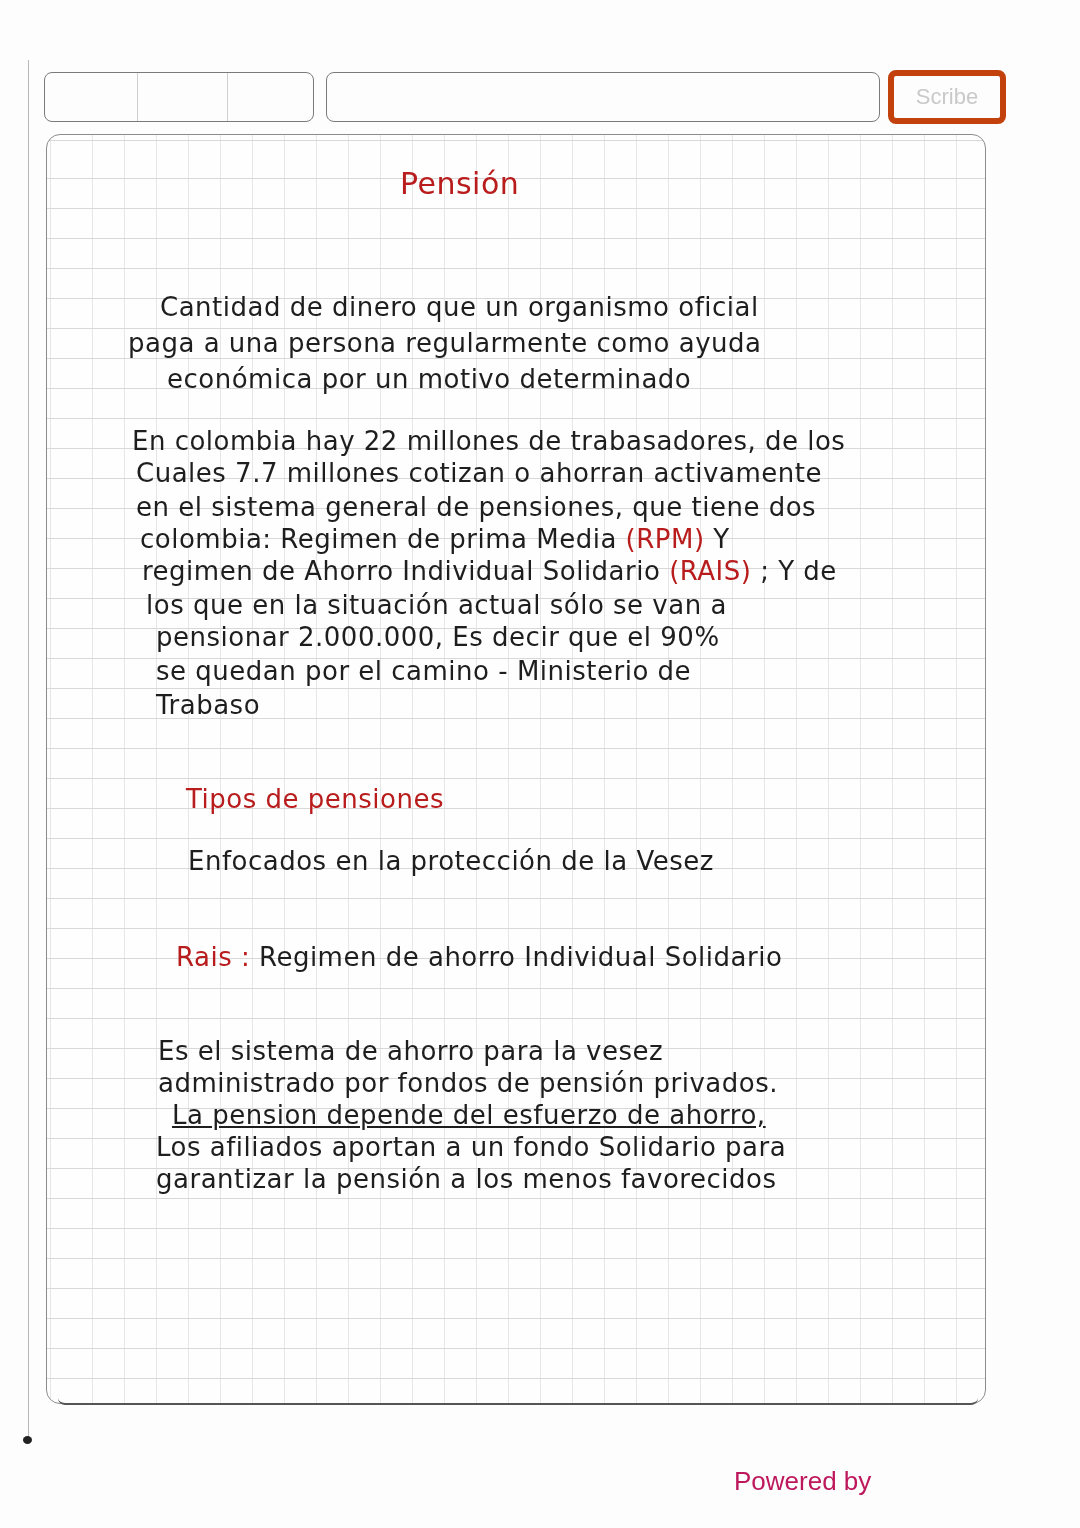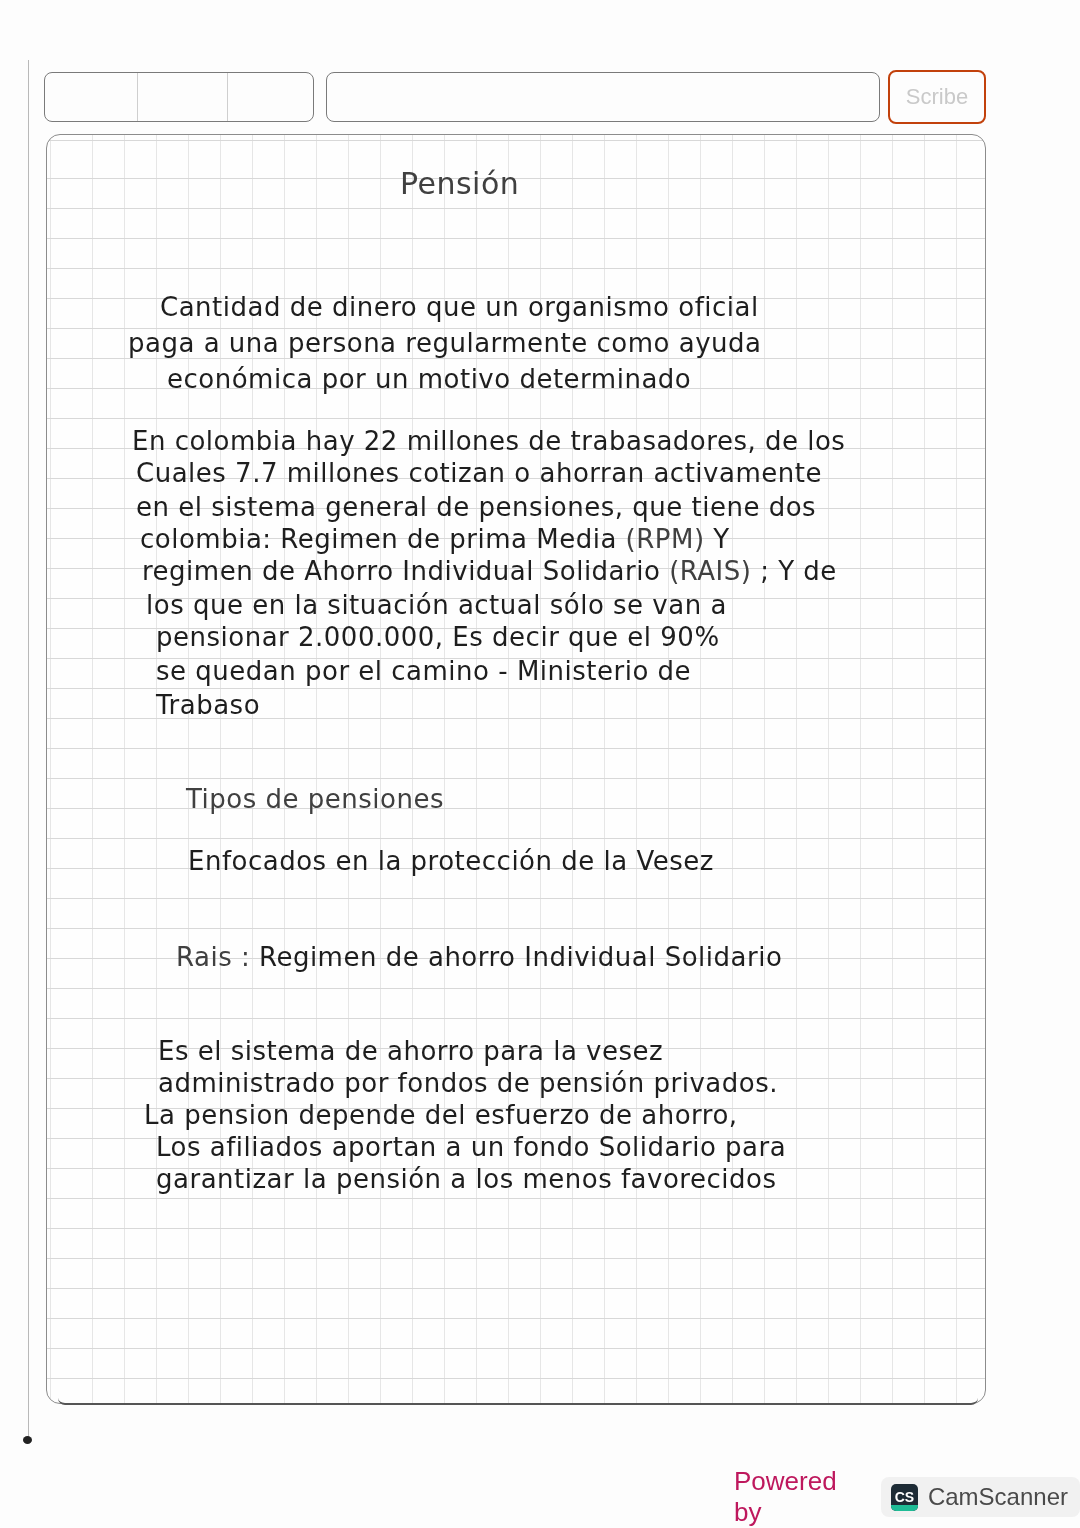--- a/index.html
+++ b/index.html
@@ -17,43 +17,43 @@
     background: #222; border-radius: 50%;
   }
   .header-box {
     position: absolute; top: 72px; height: 50px;
     border: 1.5px solid #7a7a7a; border-radius: 8px; box-sizing: border-box;
   }
   .hb1 { left: 44px; width: 270px; }
   .hb1 .div { position: absolute; top: 0; bottom: 0; width: 1px; background: #cfcfcf; }
   .hb2 { left: 326px; width: 554px; }
   .brand {
-    position: absolute; left: 888px; top: 70px; width: 98px; height: 54px;
-    border: 2px solid #c2410c; border-radius: 8px; box-sizing: border-box;
+    position: absolute; left: 888px; top: 70px; width: 118px; height: 54px;
+    border: 6px solid #c2410c; border-radius: 8px; box-sizing: border-box;
     color: #c9c9c9; font-family: "Liberation Sans", sans-serif; font-size: 22px;
     display: flex; align-items: center; justify-content: center;
   }
   .page {
     position: absolute; left: 46px; top: 134px; width: 940px; height: 1270px;
     border: 1.5px solid #8c8c8c; border-radius: 14px; box-sizing: border-box;
     background-color: #fefefe;
     background-image:
       repeating-linear-gradient(to bottom, transparent 0, transparent 29px, #d8d8d8 29px, #d8d8d8 30px),
       repeating-linear-gradient(to right, transparent 0, transparent 31px, #e6e6e6 31px, #e6e6e6 32px);
     background-position: 0 14px, 14px 0;
   }
   .page-bottom-shadow {
     position: absolute; left: 58px; top: 1398px; width: 920px; height: 5px;
     border-bottom: 2px solid #555; border-radius: 0 0 12px 12px;
   }
   .hw {
     position: absolute; white-space: nowrap; color: #1e1e1e;
     font-family: "DejaVu Sans", sans-serif; font-size: 26px; letter-spacing: 0.5px;
   }
-  .pink { color: #404040; }
+  .pink { color: #b91c1c; }
   .title { font-size: 30px; }
   .footer {
     position: absolute; left: 734px; top: 1466px; display: flex; align-items: center; gap: 12px;
     font-family: "Liberation Sans", sans-serif;
   }
   .footer .powered { color: #be185d; font-size: 26px; }
   .cs-chip {
     display: flex; align-items: center; gap: 10px; background: #f1f1f1; border-radius: 8px;
     padding: 6px 12px 6px 10px;
   }
@@ -112,26 +112,20 @@
 <div class="hw" style="left:188px; top:846px;">Enfocados en la protección de la Vesez</div>
 
 <div class="hw" style="left:176px; top:942px;">
   <span class="pink">Rais :</span>
   <span>Regimen de ahorro Individual Solidario</span>
 </div>
 
 <div>
   <div class="hw" style="left:158px; top:1036px;">Es el sistema de ahorro para la vesez</div>
   <div class="hw" style="left:158px; top:1068px;">administrado por fondos de pensión privados.</div>
-  <div class="hw" style="left:144px; top:1100px;">La pension depende del esfuerzo de ahorro,</div>
+  <div class="hw" style="left:172px; top:1100px;text-decoration:underline;">La pension depende del esfuerzo de ahorro,</div>
   <div class="hw" style="left:156px; top:1132px;">Los afiliados aportan a un fondo Solidario para</div>
   <div class="hw" style="left:156px; top:1164px;">garantizar la pensión a los menos favorecidos</div>
 </div>
 
 <div class="footer">
   <span class="powered">Powered by</span>
-  <div class="cs-chip">
-    <div class="cs-logo">
-      <span>CS</span>
-    </div>
-    <span class="cs-name">CamScanner</span>
-  </div>
 </div>
 
 </body></html>

